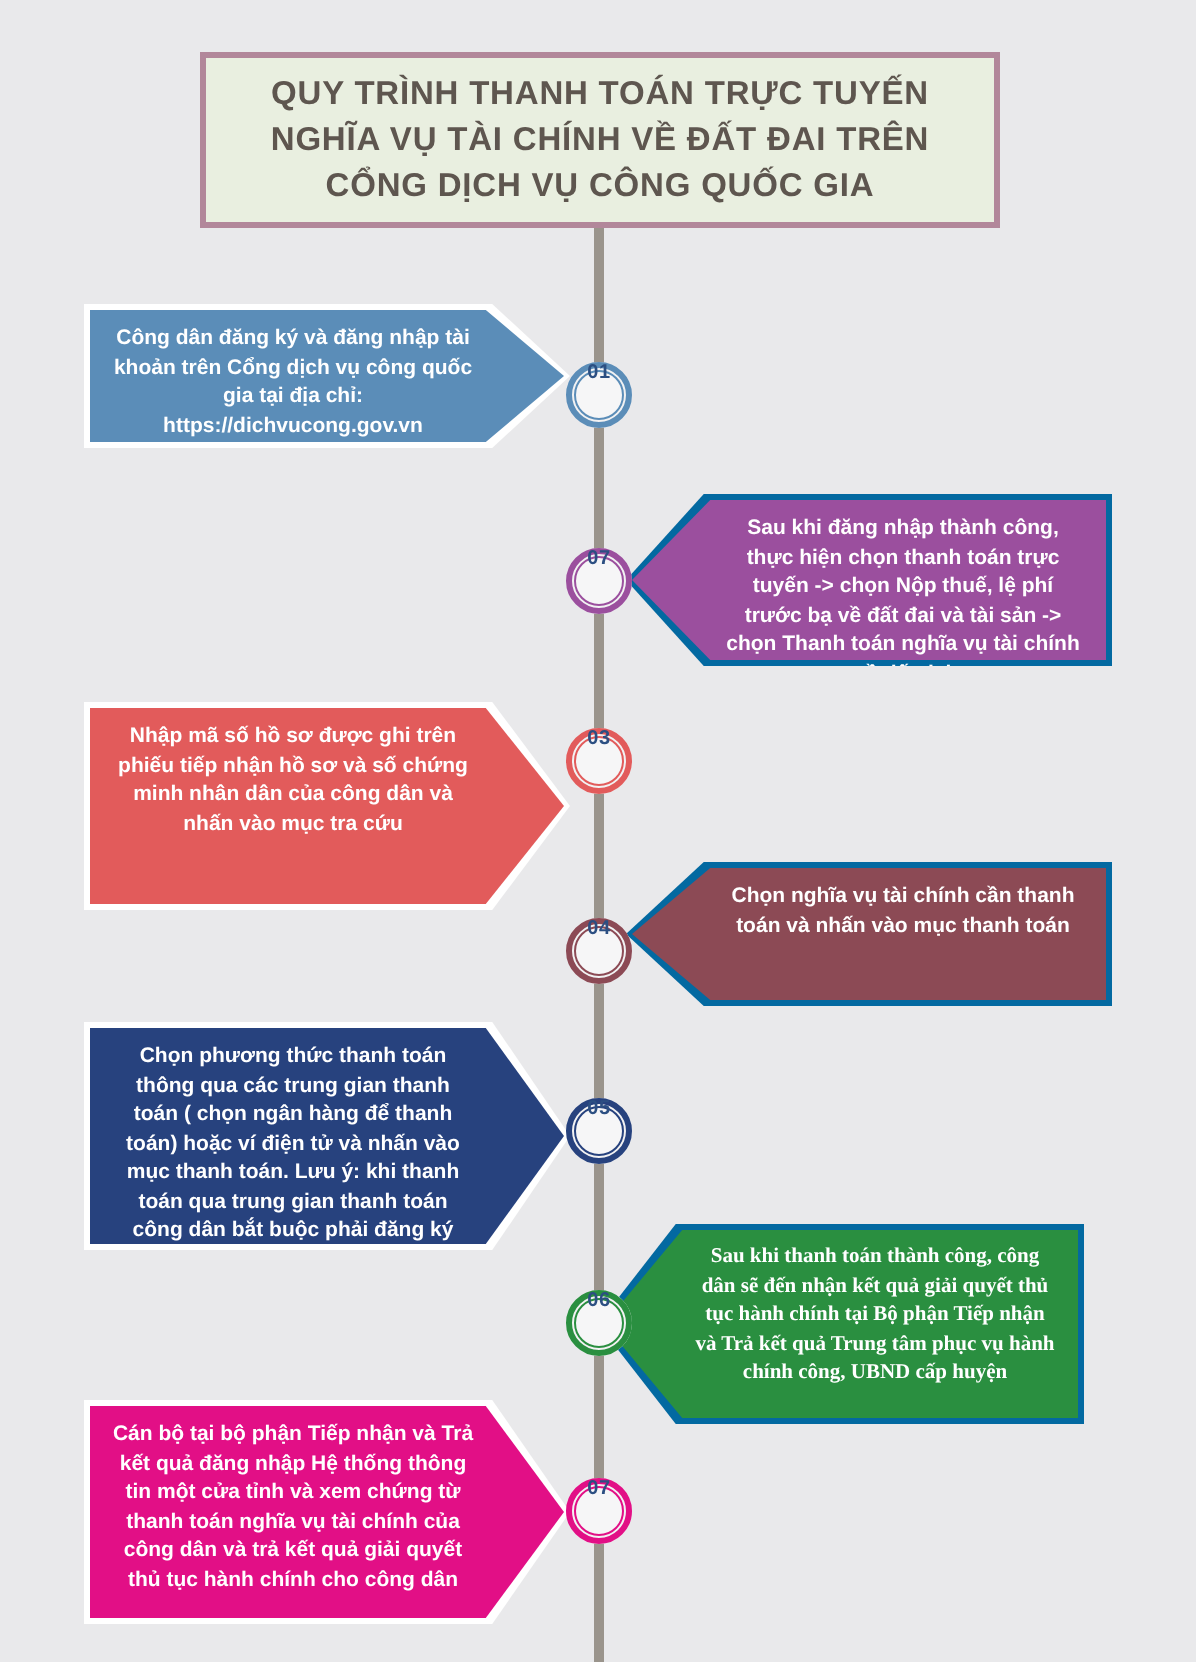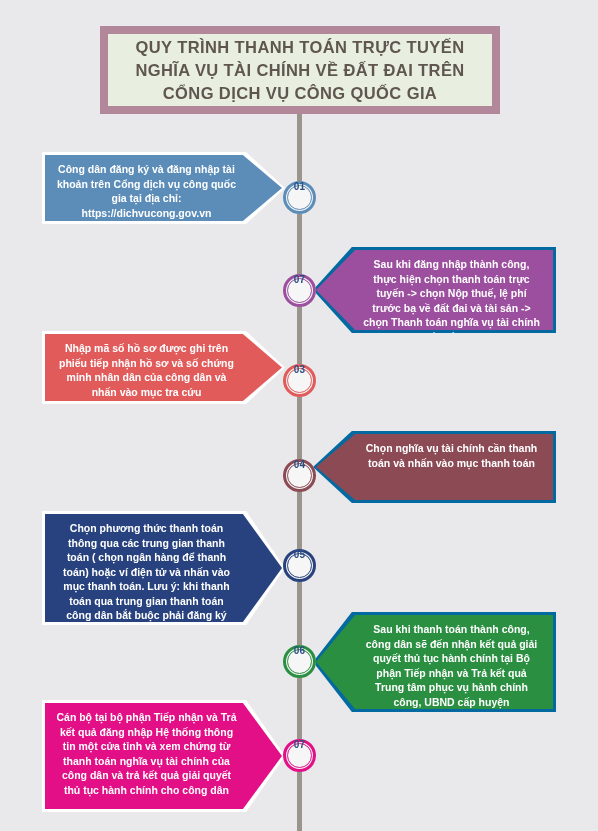--- a/index.html
+++ b/index.html
@@ -31,21 +31,21 @@
   }
 
   
   .title-box {
     position: absolute;
     left: 100px;
     top: 26px;
     width: 400px;
     height: 88px;
     background: #e9efe0;
-    border: 8px solid #15803d;
+    border: 3px solid #15803d;
     display: flex;
     flex-direction: column;
     align-items: center;
     justify-content: center;
     padding: 4px 10px;
     z-index: 5;
   }
   .title-line {
     color: #5e564f;
     font-size: 16.5px;
@@ -175,21 +175,21 @@
           <div class="fill" style="background: rgb(155, 79, 158);"></div>
           <div class="arrow-inner">Sau khi đăng nhập thành công, thực hiện chọn thanh toán trực tuyến -&gt; chọn Nộp thuế, lệ phí trước bạ về đất đai và tài sản -&gt; chọn Thanh toán nghĩa vụ tài chính về đất đai</div>
         </div>
         <div class="step-circle" style="top: 274px; color: rgb(155, 79, 158);">
           <div class="ring-outer"></div>
           <div class="ring-inner"></div>
           <span class="num">07</span>
         </div>
       </div>
       <div class="step">
-        <div class="arrow right" style="top: 331px; height: 73px; width: 243px;">
+        <div class="arrow right" style="top: 351px; height: 104px; width: 243px;">
           <div class="fill" style="background: rgb(226, 91, 91);"></div>
           <div class="arrow-inner">Nhập mã số hồ sơ được ghi trên phiếu tiếp nhận hồ sơ và số chứng minh nhân dân của công dân và nhấn vào mục tra cứu</div>
         </div>
         <div class="step-circle" style="top: 364px; color: rgb(226, 91, 91);">
           <div class="ring-outer"></div>
           <div class="ring-inner"></div>
           <span class="num">03</span>
         </div>
       </div>
       <div class="step">
@@ -208,21 +208,21 @@
           <div class="fill" style="background: rgb(39, 66, 126);"></div>
           <div class="arrow-inner">Chọn phương thức thanh toán thông qua các trung gian thanh toán ( chọn ngân hàng để thanh toán) hoặc ví điện tử và nhấn vào mục thanh toán. Lưu ý: khi thanh toán qua trung gian thanh toán công dân bắt buộc phải đăng ký dịch vụ internet banking.</div>
         </div>
         <div class="step-circle" style="top: 549px; color: rgb(39, 66, 126);">
           <div class="ring-outer"></div>
           <div class="ring-inner"></div>
           <span class="num">05</span>
         </div>
       </div>
       <div class="step">
-        <div class="arrow left" style="top: 612px; height: 100px; width: 243px; left: 313px;">
+        <div class="arrow left" style="top: 612px; height: 100px; width: 243px; left: 299px; font-family: Liberation Serif, serif;">
           <div class="fill" style="background: rgb(42, 143, 64);"></div>
           <div class="arrow-inner">Sau khi thanh toán thành công, công dân sẽ đến nhận kết quả giải quyết thủ tục hành chính tại Bộ phận Tiếp nhận và Trả kết quả Trung tâm phục vụ hành chính công, UBND cấp huyện</div>
         </div>
         <div class="step-circle" style="top: 645px; color: rgb(42, 143, 64);">
           <div class="ring-outer"></div>
           <div class="ring-inner"></div>
           <span class="num">06</span>
         </div>
       </div>
       <div class="step">

